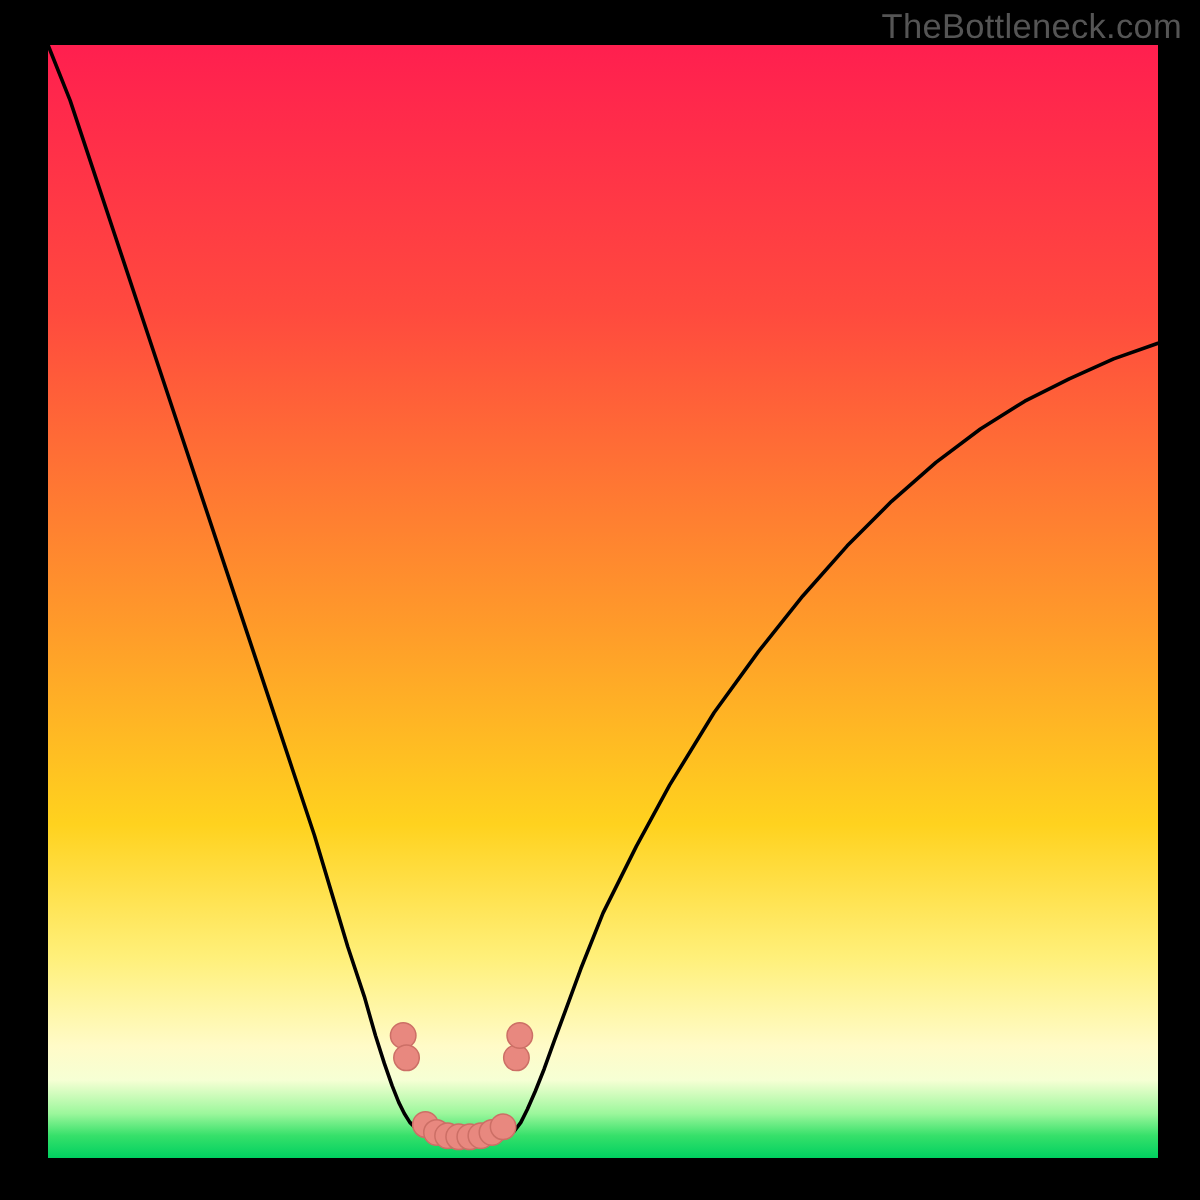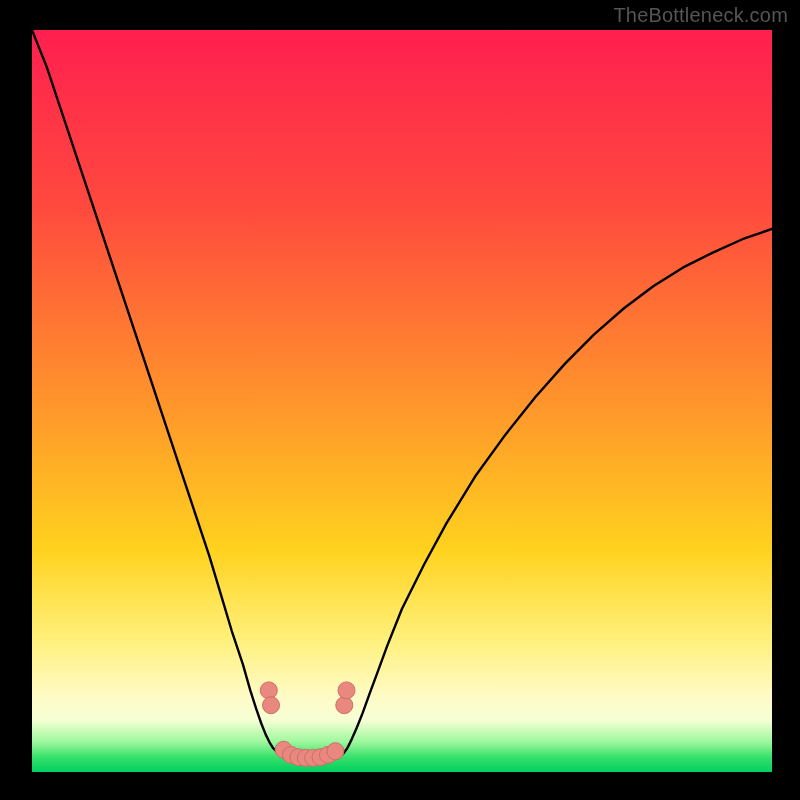--- a/index.html
+++ b/index.html
@@ -31,21 +31,21 @@
       var(--c-green1) 96%,
       var(--c-green2) 98%,
       var(--c-green3) 100%
     );
   }
   .watermark {
     position: absolute;
     top: 4px;
     right: 12px;
     color: #555;
-    font-size: 20px;
+    font-size: 23px;
     font-weight: 500;
     letter-spacing: 0.2px;
     user-select: none;
   }
   svg.curves {
     position: absolute;
     left: 0; top: 0;
   }
 </style>
 </head>

